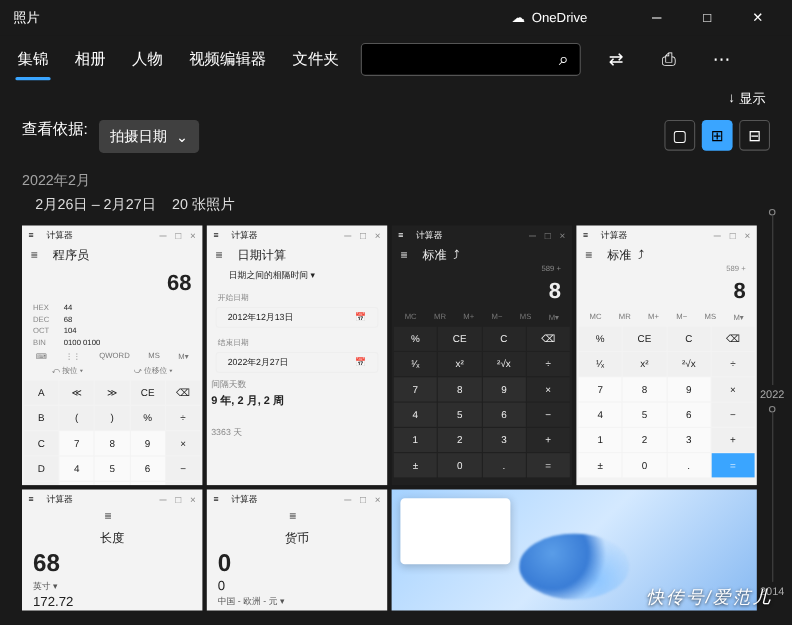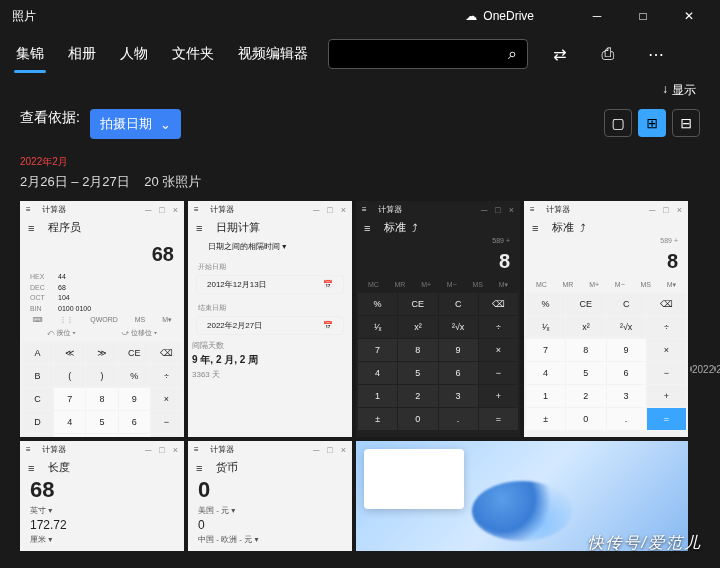--- a/index.html
+++ b/index.html
@@ -61,35 +61,35 @@
 .subbar span { margin-left: 4px; }
 
 .filterrow {
   display: flex;
   align-items: flex-start;
   padding: 4px 20px 10px;
   gap: 10px;
 }
 .filterrow .label { font-size: 14px; }
 .filterrow .dropdown {
-  background: #3b82f6;
+  background: #404040;
   padding: 6px 10px;
   border-radius: 4px;
   font-size: 13px;
   display: flex;
   align-items: center;
   gap: 8px;
 }
 .viewtoggle { margin-left: auto; display: flex; gap: 6px; }
 .viewbtn { width: 28px; height: 28px; border-radius: 4px; display:flex; align-items:center; justify-content:center; font-size: 14px; }
 .viewbtn.active { background: #3aa5ff; color: #000; }
 .viewbtn.inactive { border: 1px solid #555; }
 
-.month-label { color: #ef4444; font-size: 10px; padding: 6px 20px 2px; }
-.range-label { font-size: 13px; padding: 2px 20px 10px; color: #ddd; }
+.month-label { color: #a3a3a3; font-size: 13px; padding: 6px 20px 2px; }
+.range-label { font-size: 13px; padding: 2px 32px 10px; color: #ddd; }
 
 .grid {
   display: flex;
   gap: 4px;
   padding: 0 20px;
   flex-wrap: wrap;
 }
 .thumb {
   width: 164px;
   height: 236px;
@@ -131,43 +131,44 @@
 
 .row2 { display:flex; gap:4px; padding: 4px 20px 0; }
 .thumb2 {
   height: 110px;
   background: #f3f3f3;
   color:#222;
   overflow:hidden;
   font-size:8px;
 }
 .thumb2 .calc-titlebar { padding:3px 6px; }
-.thumb2 .calc-mode { font-size:11px; }
+.thumb2 .calc-mode { font-size:11px;flex-direction:column; }
 .thumb2 .big { font-size:22px; font-weight:600; padding:0 10px;}
 .thumb2 .subv { font-size:12px; padding:0 10px; }
 .thumb2 .unit { font-size:8px; padding:2px 10px; color:#555; }
 
 .desktop { background: linear-gradient(135deg, #a5d2ff 0%, #d4e9ff 50%, #87b9f2 100%); position:relative; }
 .bloom { position:absolute; bottom:10px; left:50%; transform:translateX(-50%); width:100px; height:60px;
   background: radial-gradient(circle at 30% 30%, #5a9de8 0%, #3a7dd6 40%, transparent 60%),
               radial-gradient(circle at 70% 70%, #8cc5ff 0%, transparent 50%);
   border-radius:50%;
   filter: blur(1px);
 }
 .desktop .winlet { position:absolute; top:8px; left:8px; width:100px; height:60px; background:#fff; border-radius:4px; box-shadow:0 2px 8px rgba(0,0,0,.2); }
 
 .timeline {
   position: absolute;
   right: 6px;
   top: 190px;
   bottom: 20px;
   width: 24px;
   display:flex;
-  flex-direction:row;
+  flex-direction:column;
   align-items:center;
+  justify-content:flex-end;
 }
 .timeline .line { width:1px; flex:1; background:#444; }
 .timeline .dot { width:6px; height:6px; border:1px solid #888; border-radius:50%; background:#1a1a1a; }
 .timeline .year { font-size:10px; color:#aaa; margin:4px 0; }
 
 .watermark {
   position:absolute;
   right: 18px;
   bottom: 14px;
   font-size: 16px;
@@ -194,22 +195,22 @@
     <div>─</div>
     <div>□</div>
     <div>✕</div>
   </div>
 </div>
 
 <div class="tabbar">
   <div class="tab active">集锦</div>
   <div class="tab">相册</div>
   <div class="tab">人物</div>
+  <div class="tab">视频编辑器</div>
   <div class="tab">文件夹</div>
-  <div class="tab">视频编辑器</div>
   <div class="searchbox">
     <span>⌕</span>
   </div>
   <div class="toolicon">⇄</div>
   <div class="toolicon">⎙</div>
   <div class="toolicon">⋯</div>
 </div>
 
 <div class="subbar">
   <span>↓</span>
@@ -331,21 +332,21 @@
         <span>📅</span>
       </div>
     <div class="datesection">结束日期</div>
     <div class="daterow">
         <span>2022年2月27日</span>
         <span>📅</span>
       </div>
     <div class="dateresult">
       <div style="color:#888;">间隔天数</div>
       <div class="big">9 年, 2 月, 2 周</div>
-      <div style="color:#888; margin-top:2px;">3363 天</div>
+      <div style="color:#888; margin-top:16px;">3363 天</div>
     </div>
   </div>
 
   <div class="thumb dark">
     <div class="calc-titlebar">
       <span><span class="ham"></span> <span>计算器</span></span>
       <span class="wb">
           <span>─</span>
           <span>□</span>
           <span>×</span>
@@ -473,21 +474,20 @@
           <span>─</span>
           <span>□</span>
           <span>×</span>
         </span>
     </div>
     <div class="calc-mode">
         <span class="ham"></span>
         <span>货币</span>
       </div>
     <div class="big">0</div>
-    <div class="unit">美国 - 元 ▾</div>
     <div class="subv">0</div>
     <div class="unit">中国 - 欧洲 - 元 ▾</div>
   </div>
   <div class="thumb2 desktop" style="width:332px;">
     <div class="winlet"></div>
     <div class="bloom"></div>
   </div>
 </div>
 
 <div class="timeline">

